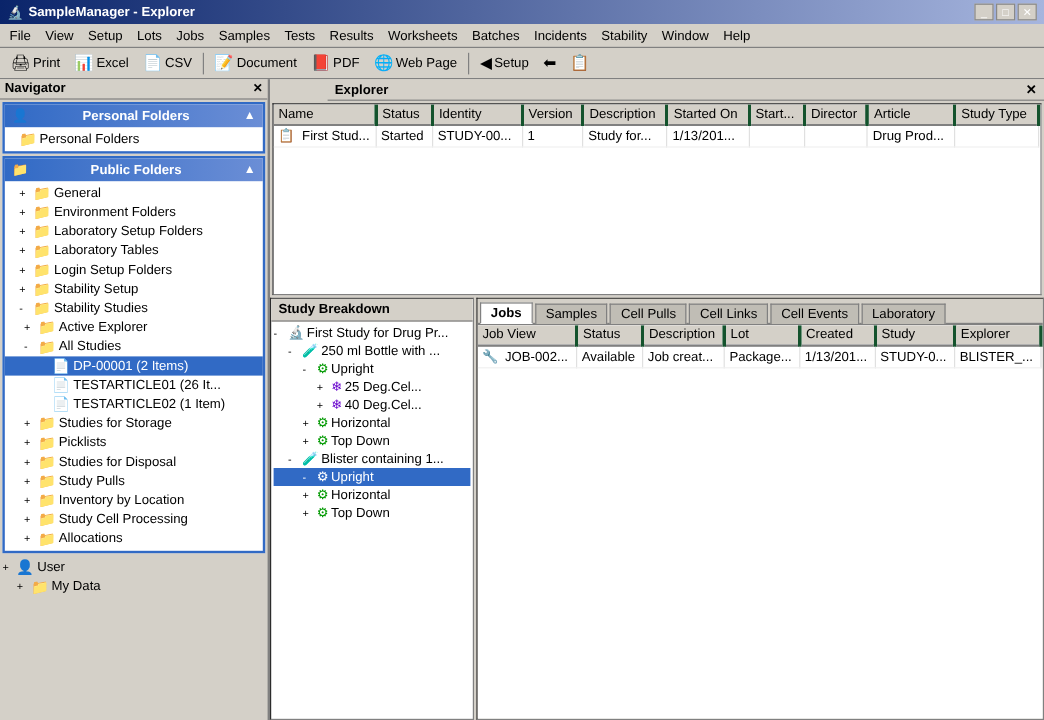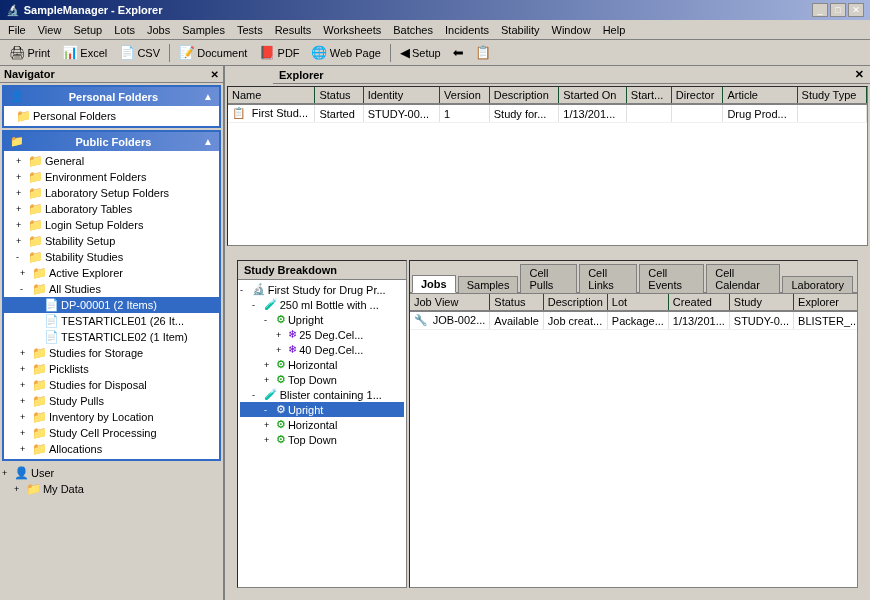--- a/index.html
+++ b/index.html
@@ -140,21 +140,21 @@
     .explorer-top {
       height: 160px;
       background: white;
       border: 1px inset #808080;
       margin: 2px;
       overflow: auto;
     }
     table { width: 100%; border-collapse: collapse; }
     th {
       background: #d4d0c8;
-      border-right: 1px solid #14532d;
+      border-right: 3px solid #14532d;
       border-bottom: 2px solid #808080;
       padding: 2px 4px;
       text-align: left;
       font-size: 11px;
       font-weight: normal;
       white-space: nowrap;
       position: sticky;
       top: 0;
     }
     td {
@@ -165,21 +165,21 @@
       white-space: nowrap;
       overflow: hidden;
       max-width: 80px;
     }
 
     
     .bottom-area {
       display: flex;
       flex: 1;
       overflow: hidden;
-      margin: 12px;
+      margin: 0;
       gap: 2px;
     }
 
     
     .breakdown-panel {
       width: 170px;
       min-width: 170px;
       background: white;
       border: 1px inset #808080;
       overflow: auto;
@@ -605,21 +605,20 @@
         </div>
       </div>
 
       <div class="jobs-panel">
         <div class="tab-bar">
           <div class="tab active">Jobs</div>
           <div class="tab">Samples</div>
           <div class="tab">Cell Pulls</div>
           <div class="tab">Cell Links</div>
           <div class="tab">Cell Events</div>
-          <div class="tab">Cell Calendar</div>
           <div class="tab">Laboratory</div>
         </div>
         <div class="tab-content">
           <table>
             <thead>
               <tr>
                 <th>Job View</th>
                 <th>Status</th>
                 <th>Description</th>
                 <th>Lot</th>

